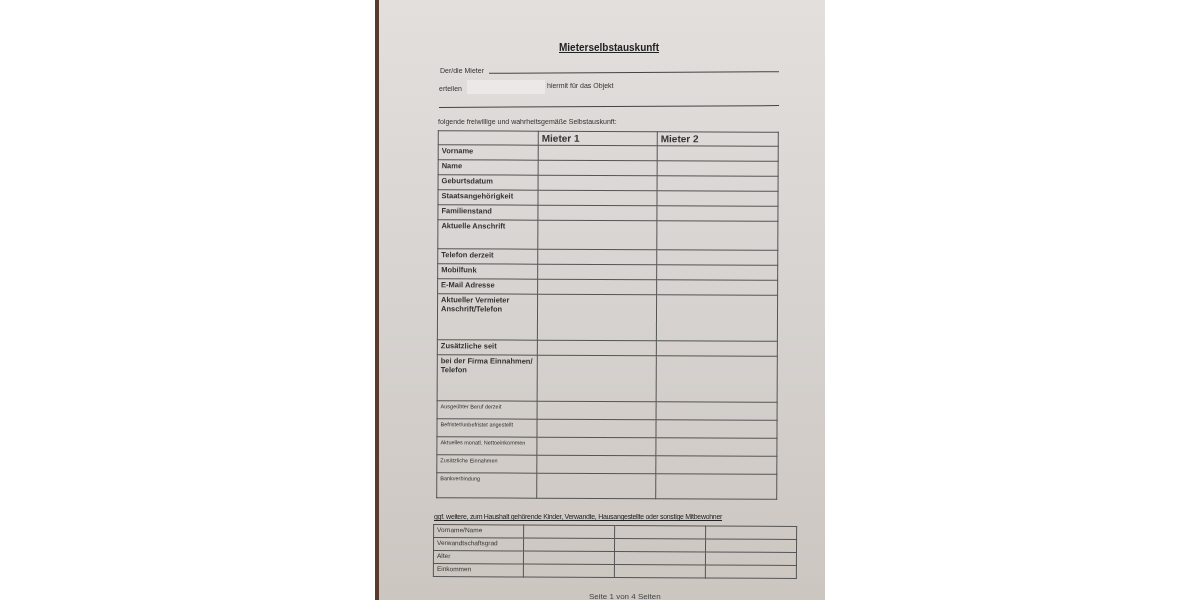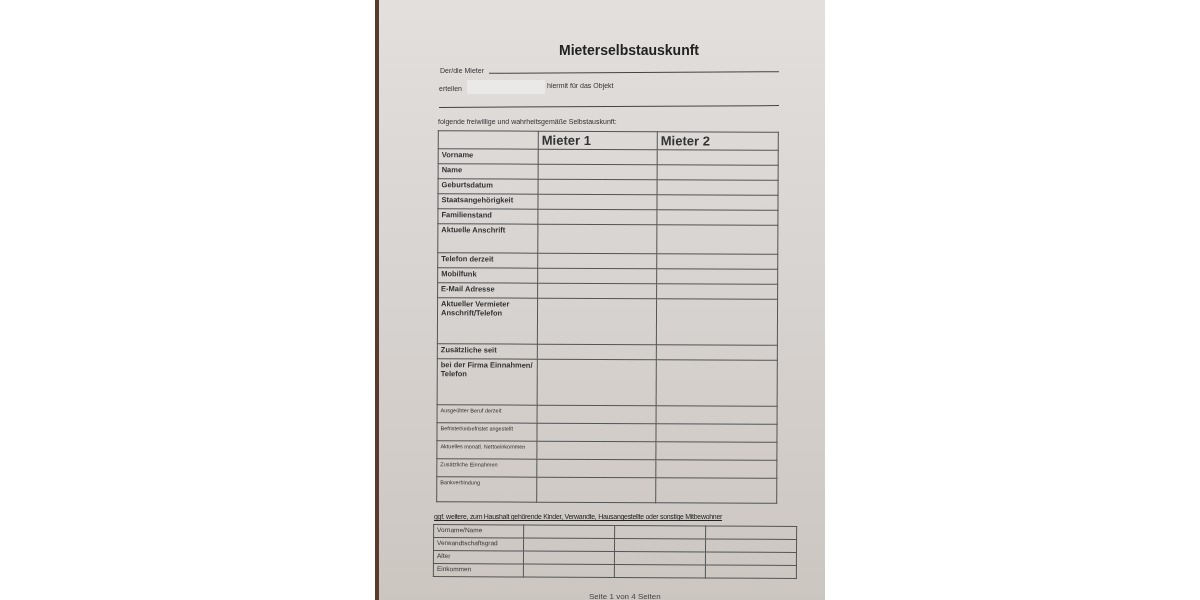--- a/index.html
+++ b/index.html
@@ -1,30 +1,30 @@
 <!DOCTYPE html>
 <html><head>
 <meta charset="utf-8">
 <style>
   html, body { margin:0; padding:0; }
   body { width:1200px; height:600px; background:#ffffff; position:relative; overflow:hidden; font-family:"Liberation Sans", sans-serif; }
   .photo { position:absolute; left:375px; top:0; width:450px; height:600px; background:linear-gradient(180deg,#d9d6d4 0%,#d2cecb 40%,#c9c4c0 75%,#c0bab5 100%); overflow:hidden; }
   .photo-edge { position:absolute; left:0; top:0; width:4px; height:600px; background:#5a3a2c; }
   .paper { position:absolute; left:4px; top:0; right:0; bottom:0; background:linear-gradient(180deg,#e2dfdd 0%,#d8d4d1 45%,#ccc6c1 100%); }
-  .title { position:absolute; left:180px; top:42px; font-size:14px; font-weight:bold; color:#222; }
+  .title { position:absolute; left:180px; top:42px; font-size:10px; font-weight:bold; text-decoration:underline; color:#222; }
   .line-label { position:absolute; font-size:7px; color:#333; }
   .rule { position:absolute; height:1px; background:#444; }
   .redact { position:absolute; background:#ebe9e7; }
   table { border-collapse:collapse; position:absolute; }
   td { border:1px solid #555; font-size:7.5px; font-weight:bold; color:#333; vertical-align:top; padding:1px 3px; }
   .main td.l { width:93px; }
   .main td.c1 { width:112px; }
   .main td.c2 { width:114px; }
   .small td { font-size:5.5px; font-weight:normal; line-height:9px; }
-  .hh td { font-weight:bold; font-size:13px; }
+  .hh td { font-weight:bold; font-size:10px; }
   .house td { font-size:6.5px; font-weight:normal; height:10px; }
   .house td.l { width:83px; }
   .house td.c { width:84px; }
   .footer { position:absolute; left:198px; top:592px; font-size:8px; color:#444;padding-left:12px; }
   .hh-label { position:absolute; left:55px; top:513px; font-size:7px; color:#222; letter-spacing:-0.3px; text-decoration:underline; text-decoration-thickness:0.5px; }
 </style>
 </head>
 <body>
 
 <div class="photo">

